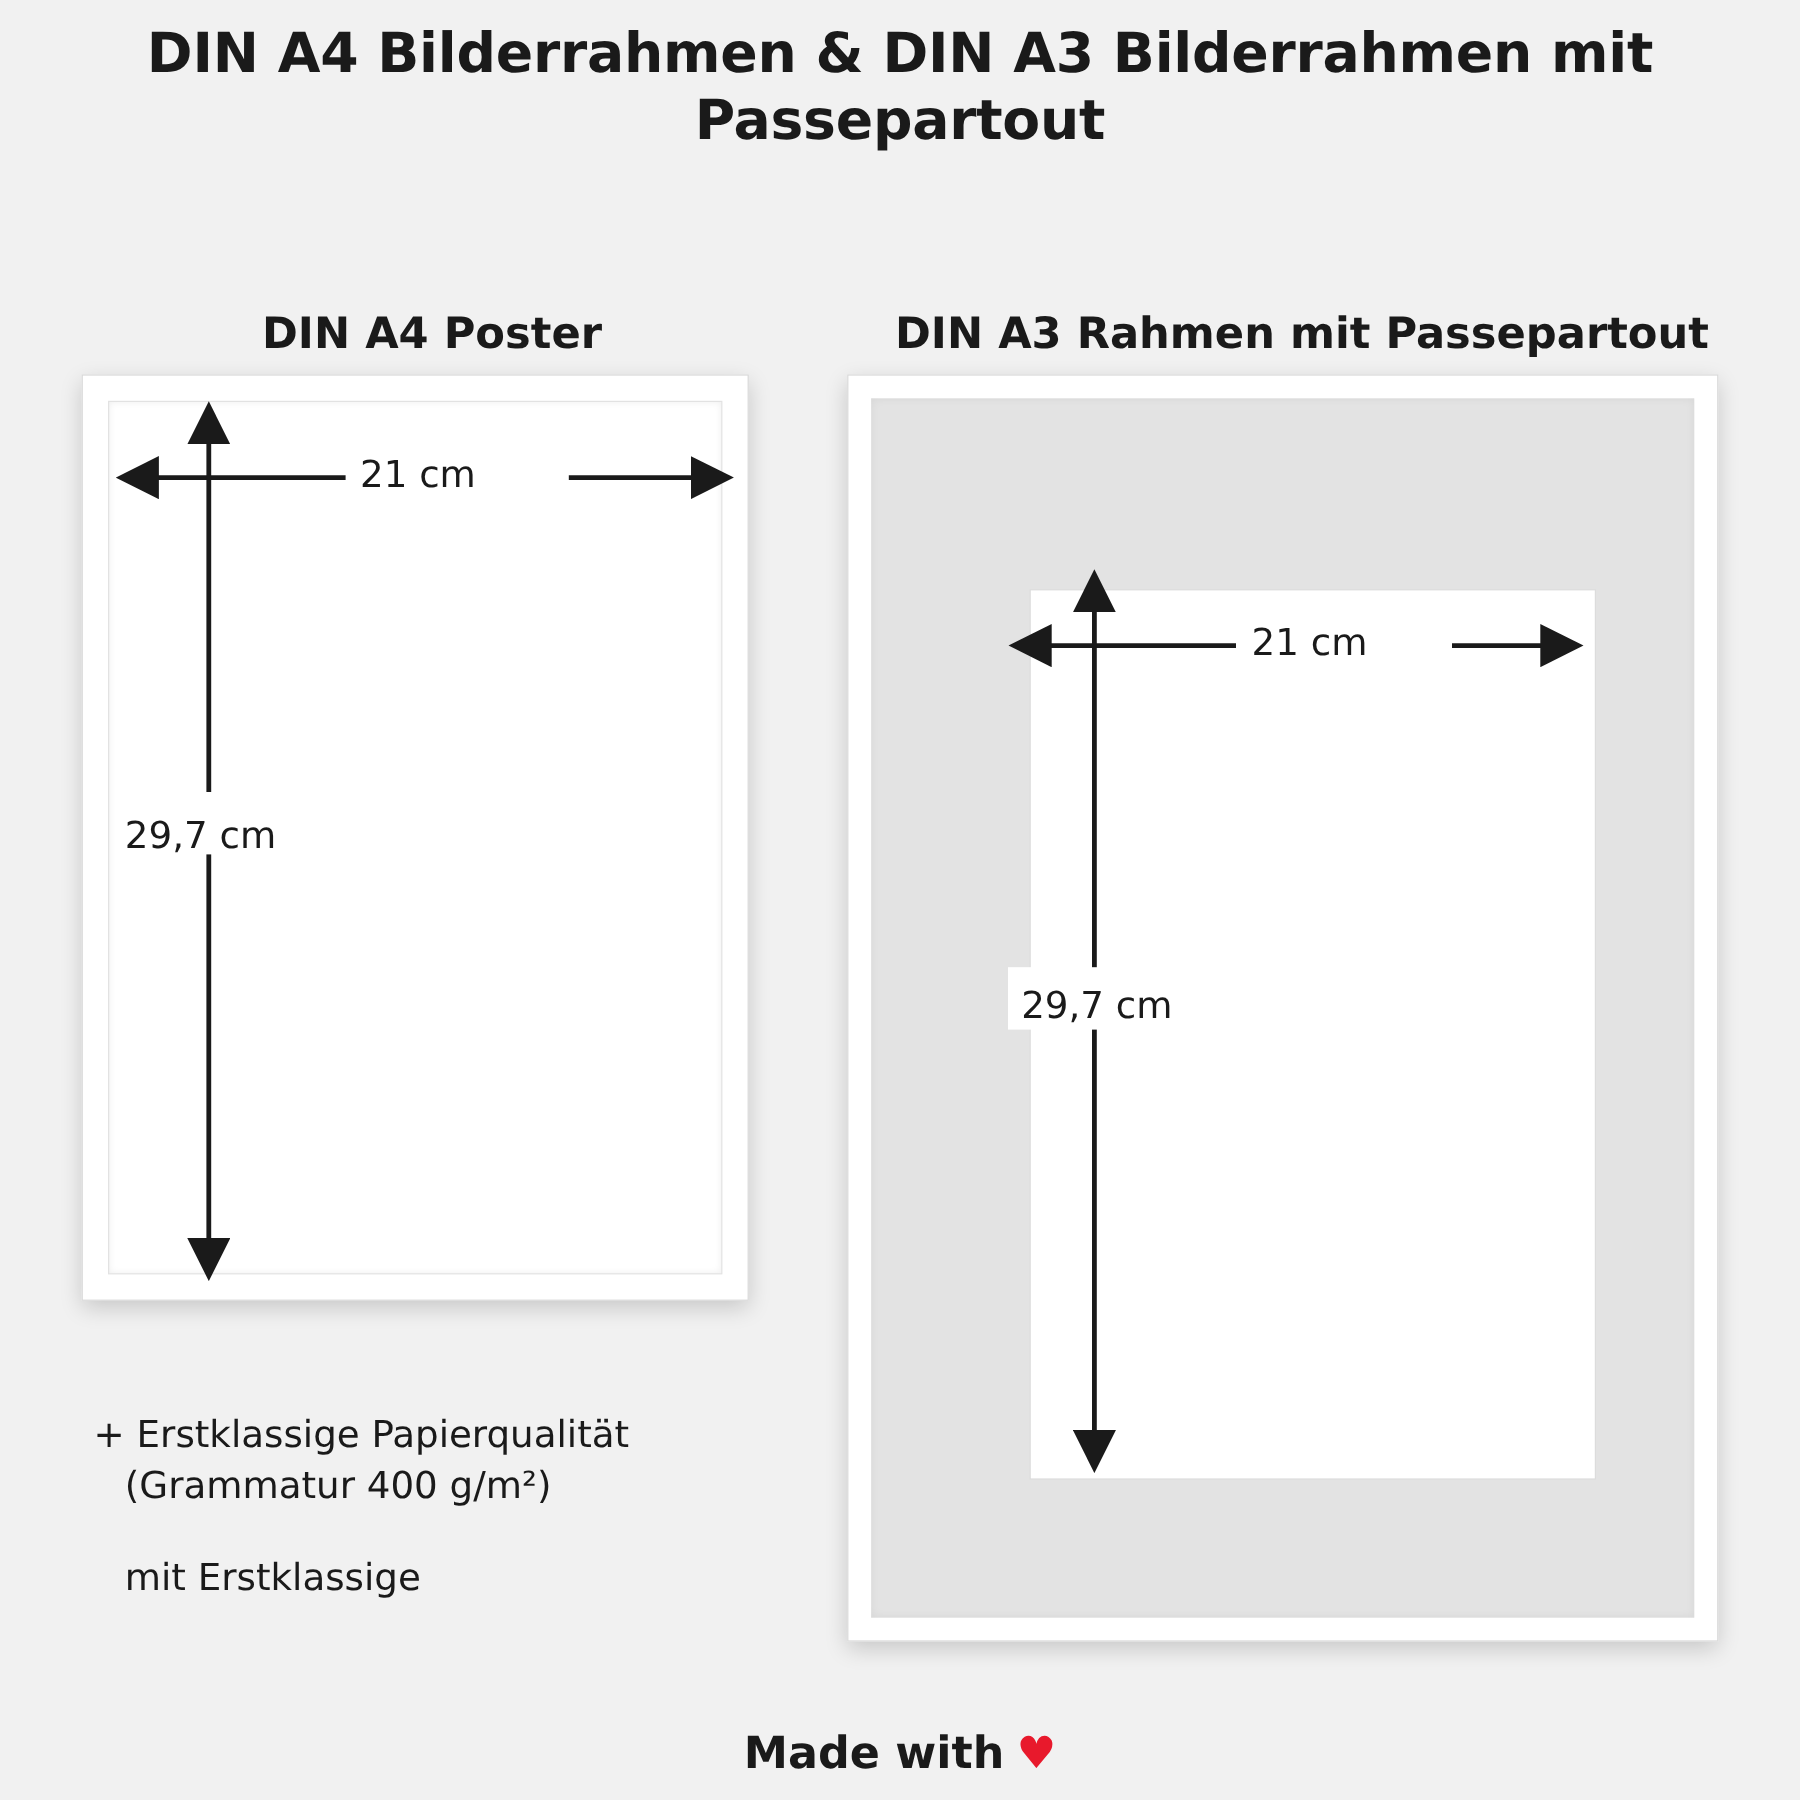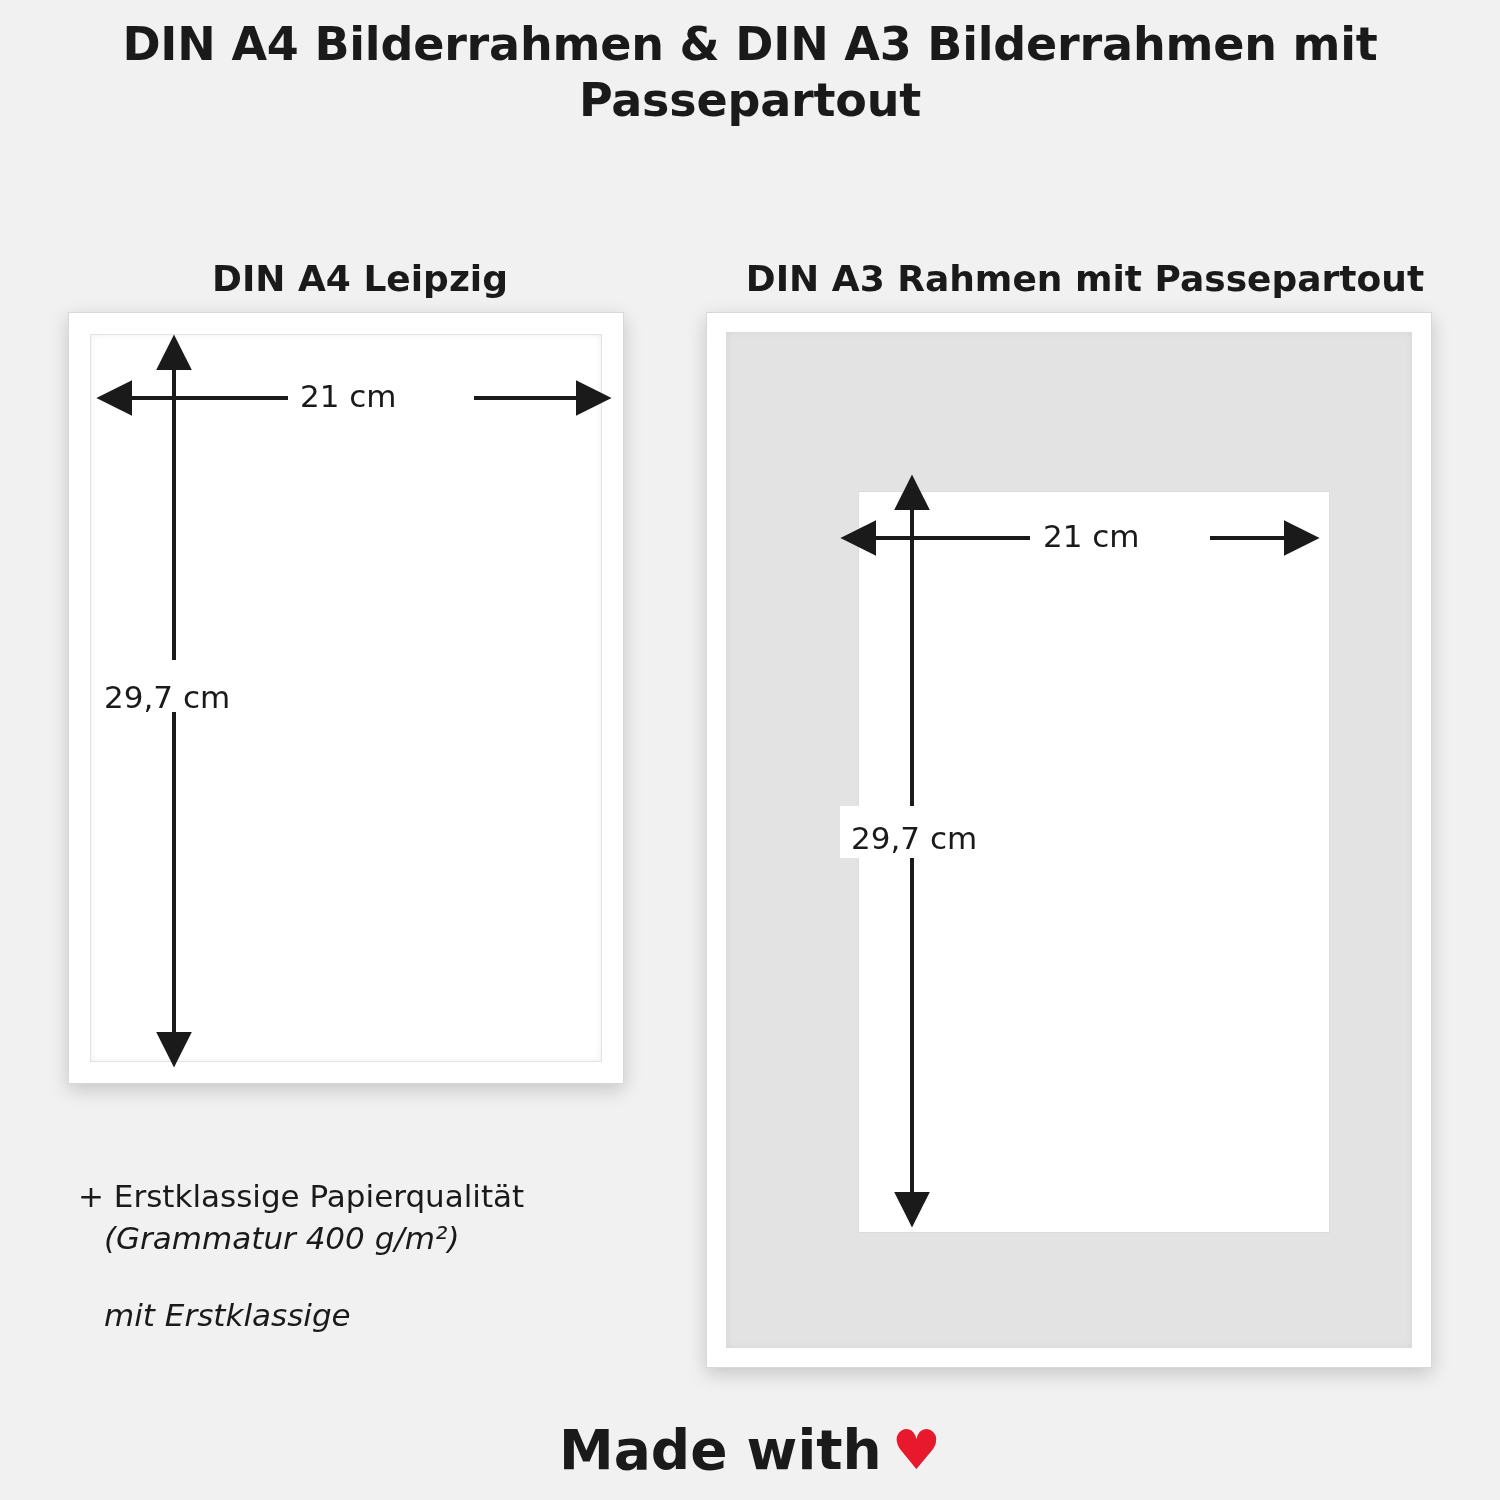--- a/index.html
+++ b/index.html
@@ -126,48 +126,48 @@
   
   .bullets {
     position: absolute;
     left: 78px;
     top: 1140px;
     width: 560px;
     font-size: 31px;
     line-height: 1.34;
   }
   .bullets .item { margin-bottom: 16px; margin-top: 36px; }
-  .bullets .item .sub { display: block; font-style: italic; }
+  .bullets .item .sub { display: block; }
   .bullets .ind1 { padding-left: 26px; }
   .bullets .ind2 { padding-left: 26px; }
 
   
   .footer {
     position: absolute;
     left: 0;
     bottom: 18px;
     width: 1500px;
     text-align: center;
-    font-size: 55px;
+    font-size: 37px;
     font-weight: bold;
     display: flex;
     justify-content: center;
     align-items: center;
     gap: 10px;
   }
   .heart { display: inline-block; line-height: 1; }
 </style>
 </head>
 <body style="background: rgb(241, 241, 241);">
 
 <div class="headline">
   <span class="l2">DIN A4 Bilderrahmen &amp; DIN A3 Bilderrahmen mit Passepartout</span>
 </div>
 
-<div class="col-caption" id="capA4">DIN A4 Leipzig</div>
+<div class="col-caption" id="capA4">DIN A4 Poster</div>
 <div class="col-caption" id="capA3">DIN A3 Rahmen mit Passepartout</div>
 
 <div class="frameA4">
   <div class="bevel"></div>
   <div class="inner"></div>
 </div>
 
 <svg class="dim" style="left:60px; top:300px;" width="600" height="820" viewBox="0 0 600 820">
   <defs>
     <marker id="arrHead" markerWidth="9" markerHeight="9" refX="7.6" refY="4.5" orient="auto">

